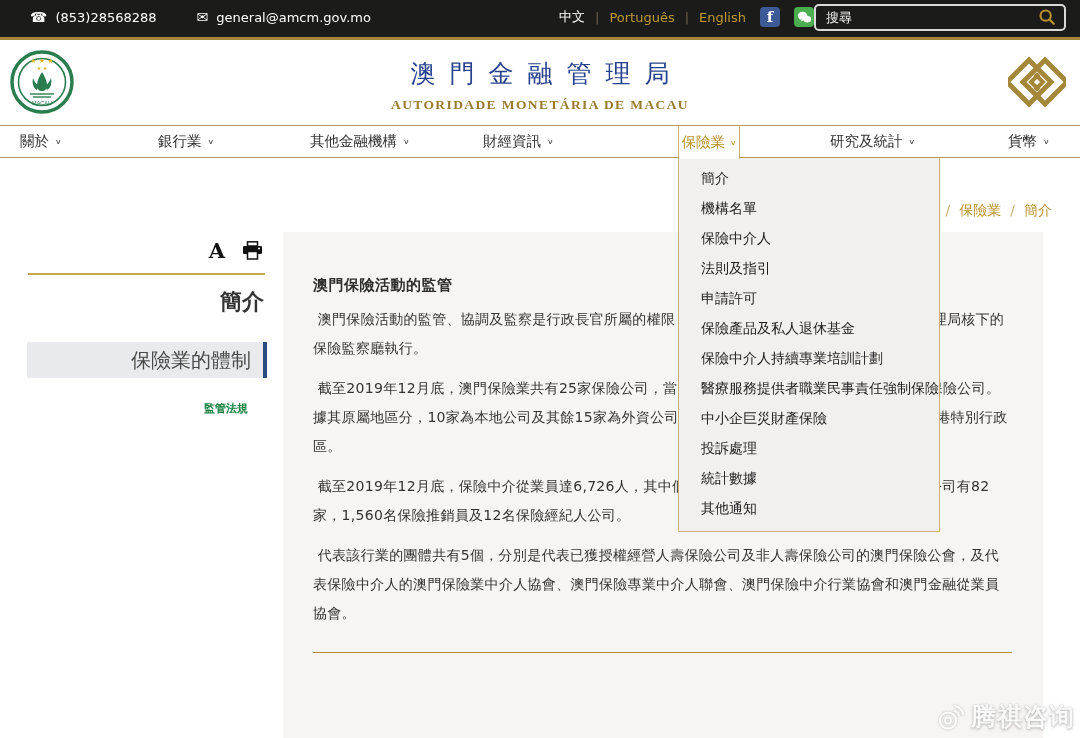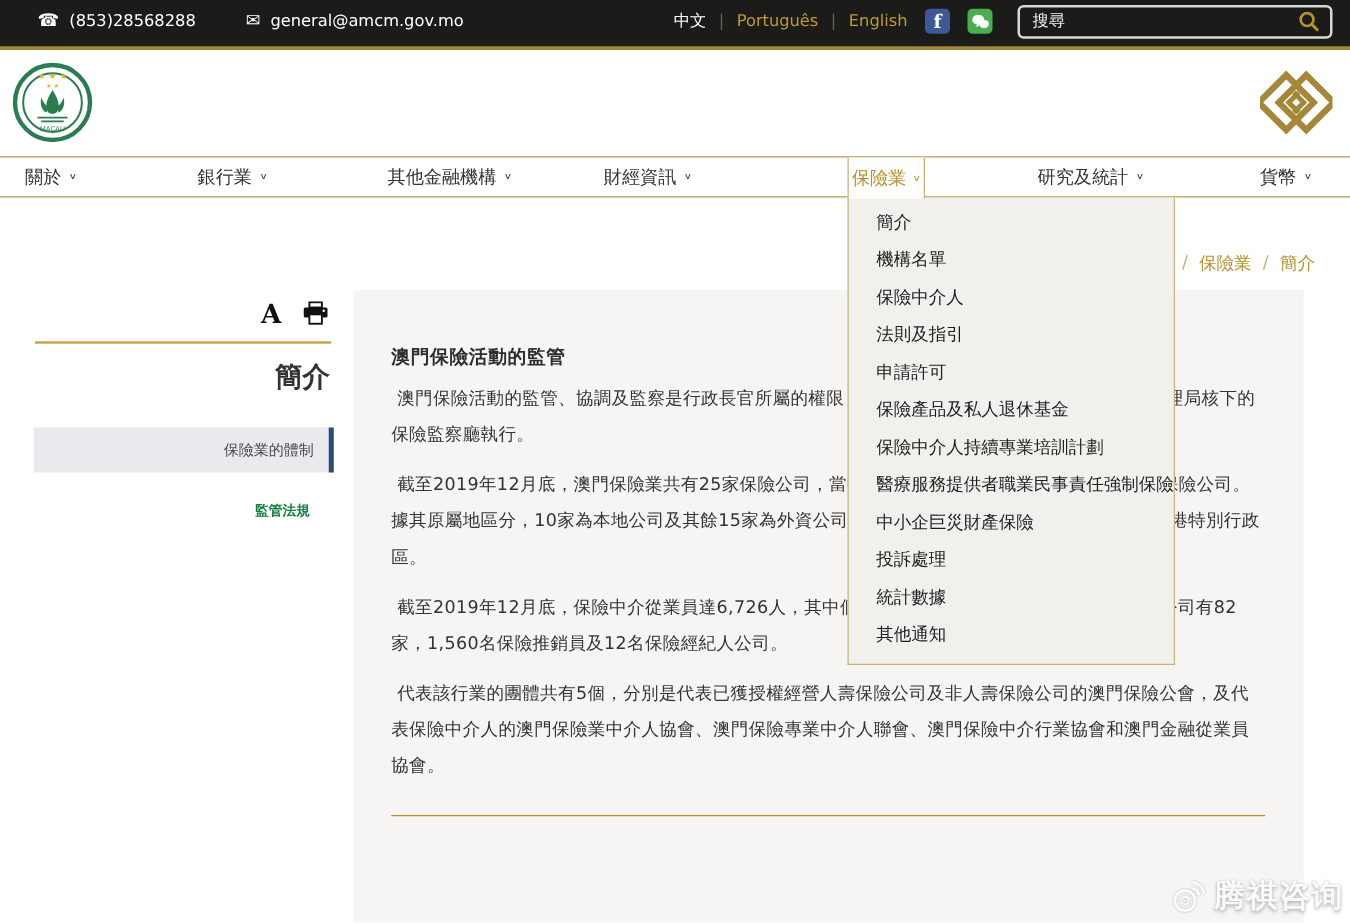--- a/index.html
+++ b/index.html
@@ -16,21 +16,21 @@
   .tb-ico { font-size:14px; color:#fff; }
   .tb-right { display:flex; align-items:center; }
   .lang { font-size:13px; color:#bd9a33; cursor:pointer; }
   .lang.active { color:#ffffff; }
   .lang-sep { color:#6b6352; margin:0 10px; font-size:13px; }
   .social { width:20px; height:20px; border-radius:4px; margin-left:14px;
     display:flex; align-items:center; justify-content:center; }
   .social.fb { background:#3d5a97; color:#fff; font-family:"DejaVu Serif",serif; font-weight:bold; font-size:15px; }
   .social.wc { background:#4aae4f; }
   .searchbox { width:252px; height:27px; border:2px solid #d9d9d9; border-radius:5px;
-    margin-left:20px; display:flex; align-items:center; padding:0 8px 0 10px; }
+    display:flex; align-items:center; padding:0 8px 0 10px; }
   .searchbox input { flex:1; background:transparent; border:none; outline:none;
     color:#eee; font-size:13px; font-family:"DejaVu Sans",sans-serif; }
   .searchbox input::placeholder { color:#f2f2f2; opacity:1; }
 
   
   .header { position:absolute; top:40px; left:0; width:1080px; height:85px; background:#fff; }
   .seal { position:absolute; left:10px; top:10px; }
   .titles { position:absolute; left:0; right:0; top:17px; text-align:center; }
   .t-zh { font-family:"DejaVu Serif", serif; font-size:25px; color:#27418c;
     letter-spacing:14px; margin-left:14px; font-weight:500; }
@@ -60,21 +60,21 @@
     color:#1d1d1d; cursor:pointer; white-space:nowrap; }
 
   
   .sidebar { position:absolute; left:0; top:232px; width:283px; height:500px; background:#fff; }
   .tools { position:absolute; right:20px; top:8px; display:flex; align-items:center; gap:17px; }
   .font-btn { font-family:"DejaVu Serif",serif; font-size:21px; font-weight:bold; color:#111; cursor:pointer; line-height:1; }
   .side-hr { position:absolute; left:28px; right:18px; top:41px; border-top:2px solid #c9a84c; }
   .side-heading { position:absolute; right:19px; top:55px; font-size:22px; font-weight:bold; color:#333; }
   .side-active { position:absolute; left:27px; right:16px; top:110px; height:36px;
     background:#e9eaee; border-right:4px solid #2b4a7e; display:flex; align-items:center;
-    justify-content:flex-end; padding-right:12px; font-size:12px; color:#4a4a4a; cursor:pointer; }
+    justify-content:flex-end; padding-right:12px; font-size:20px; color:#4a4a4a; cursor:pointer; }
   .side-link { position:absolute; right:35px; top:169px; font-size:11px; color:#15803d; cursor:pointer;font-weight:bold; }
 
   
   .content { position:absolute; left:283px; top:232px; width:760px; height:506px;
     background:#f6f5f3; padding:44px 31px 0 30px; }
   .c-title { font-size:15px; font-weight:bold; color:#2e2e2e; margin-bottom:10px; letter-spacing:.5px; }
   .content p { font-size:14px; line-height:29px; color:#333; letter-spacing:.3px;
     margin-bottom:11px; white-space:pre-wrap; }
   .c-divider { border-top:1px solid #b8912f; margin-top:24px; width:699px; }
   .modified { margin-top:18px; font-size:12px; color:#999; letter-spacing:.3px; }
@@ -132,20 +132,24 @@
       <circle cx="32" cy="32" r="23.5" fill="none" stroke="#2a7d4f" stroke-width="1.6"></circle>
       <text x="32" y="13" font-size="7" fill="#e0b32a" text-anchor="middle">★ ★ ★</text>
       <text x="32" y="20" font-size="5" fill="#e0b32a" text-anchor="middle">★ ★</text>
       <path d="M32 22 C29 27 27 31 27 35 C27 39 29 41 32 41 C35 41 37 39 37 35 C37 31 35 27 32 22 Z" fill="#2a7d4f"></path>
       <path d="M23 28 C22 33 23 38 27 40 L29 36 C26 34 24 31 23 28 Z" fill="#2a7d4f"></path>
       <path d="M41 28 C42 33 41 38 37 40 L35 36 C38 34 40 31 41 28 Z" fill="#2a7d4f"></path>
       <line x1="20" y1="44" x2="44" y2="44" stroke="#2a7d4f" stroke-width="1.4"></line>
       <line x1="23" y1="47" x2="41" y2="47" stroke="#2a7d4f" stroke-width="1.4"></line>
       <text x="32" y="55" font-size="5.5" fill="#2a7d4f" text-anchor="middle" font-family="Liberation Sans,sans-serif">MACAU</text>
     </svg>
+    <div class="titles">
+      <div class="t-zh">澳門金融管理局</div>
+      <div class="t-pt">AUTORIDADE MONETÁRIA DE MACAU</div>
+    </div>
     <svg class="amcm-logo" width="58" height="58" viewBox="0 0 58 58">
       <path d="M21 7 L43 29 L21 51 L-1 29 Z" fill="none" stroke="#a5873a" stroke-width="5"></path>
       <path d="M37 7 L59 29 L37 51 L15 29 Z" fill="none" stroke="#a5873a" stroke-width="5"></path>
       <path d="M31 21 L23 29 L31 37" fill="none" stroke="#a5873a" stroke-width="4"></path>
       <path d="M27 21 L35 29 L27 37" fill="none" stroke="#a5873a" stroke-width="4"></path>
     </svg>
   </div>
 
   <nav class="navbar">
     <div class="nav-item" style="left:20px">

